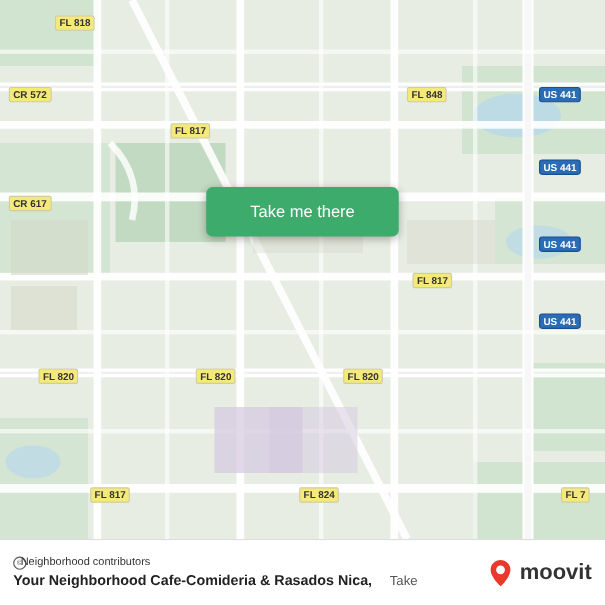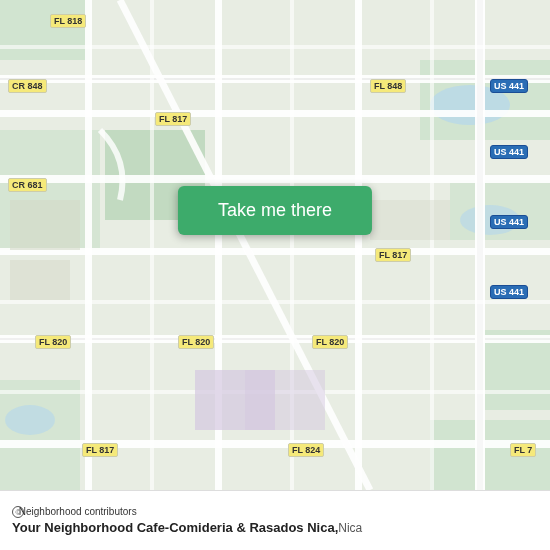--- a/index.html
+++ b/index.html
@@ -72,29 +72,29 @@
 
     .moovit-text {
       font-size: 20px;
       font-weight: bold;
       color: #333;
     }
 
     
     #take-me-there-btn {
       position: absolute;
-      top: 186px;
+      top: 170px;
       left: 50%;
       transform: translateX(-50%);
       background: #3dab6b;
       color: white;
       border: none;
       border-radius: 6px;
       padding: 14px 40px;
-      font-size: 18px;
+      font-size: 15px;
       font-weight: 500;
       cursor: pointer;
       z-index: 100;
       white-space: nowrap;
       box-shadow: 0 2px 8px rgba(0,0,0,0.3);
     }
 
     
     .road-label {
       position: absolute;
@@ -184,44 +184,53 @@
     <rect x="10" y="200" width="70" height="50" fill="#d4d8c8" opacity="0.6"></rect>
     <rect x="10" y="260" width="60" height="40" fill="#d4d8c8" opacity="0.5"></rect>
     <rect x="230" y="200" width="100" height="30" fill="#d4d8c8" opacity="0.4"></rect>
     <rect x="370" y="200" width="80" height="40" fill="#d4d8c8" opacity="0.4"></rect>
 
     <path d="M 100 130 Q 130 160 120 200" stroke="white" stroke-width="6" fill="none" opacity="0.8"></path>
   </svg>
 
   <div id="road-labels-container">
       <div class="road-label" style="background: rgb(245, 233, 122); color: rgb(51, 51, 51); border-color: rgb(204, 204, 170); top: 14px; left: 50px;">FL 818</div>
-      <div class="road-label" style="background: rgb(245, 233, 122); color: rgb(51, 51, 51); border-color: rgb(204, 204, 170); top: 79px; left: 8px;">CR 848</div>
+      <div class="road-label" style="background: rgb(245, 233, 122); color: rgb(51, 51, 51); border-color: rgb(204, 204, 170); top: 79px; left: 8px;">CR 572</div>
       <div class="road-label" style="background: rgb(245, 233, 122); color: rgb(51, 51, 51); border-color: rgb(204, 204, 170); top: 79px; left: 370px; text-align: center;">FL 848</div>
       <div class="road-label" style="background: rgb(42, 109, 181); color: white; border-color: rgb(26, 77, 149); top: 79px; left: 490px; border-radius: 3px; font-weight: bold;">US 441</div>
       <div class="road-label" style="background: rgb(245, 233, 122); color: rgb(51, 51, 51); border-color: rgb(204, 204, 170); top: 112px; left: 155px;">FL 817</div>
       <div class="road-label" style="background: rgb(42, 109, 181); color: white; border-color: rgb(26, 77, 149); top: 145px; left: 490px; border-radius: 3px; font-weight: bold;">US 441</div>
-      <div class="road-label" style="background: rgb(245, 233, 122); color: rgb(51, 51, 51); border-color: rgb(204, 204, 170); top: 178px; left: 8px;">CR 681</div>
+      <div class="road-label" style="background: rgb(245, 233, 122); color: rgb(51, 51, 51); border-color: rgb(204, 204, 170); top: 178px; left: 8px;">CR 617</div>
       <div class="road-label" style="background: rgb(42, 109, 181); color: white; border-color: rgb(26, 77, 149); top: 215px; left: 490px; border-radius: 3px; font-weight: bold;">US 441</div>
       <div class="road-label" style="background: rgb(245, 233, 122); color: rgb(51, 51, 51); border-color: rgb(204, 204, 170); top: 248px; left: 375px;">FL 817</div>
       <div class="road-label" style="background: rgb(42, 109, 181); color: white; border-color: rgb(26, 77, 149); top: 285px; left: 490px; border-radius: 3px; font-weight: bold;">US 441</div>
       <div class="road-label" style="background: rgb(245, 233, 122); color: rgb(51, 51, 51); border-color: rgb(204, 204, 170); top: 335px; left: 35px;">FL 820</div>
       <div class="road-label" style="background: rgb(245, 233, 122); color: rgb(51, 51, 51); border-color: rgb(204, 204, 170); top: 335px; left: 178px;">FL 820</div>
       <div class="road-label" style="background: rgb(245, 233, 122); color: rgb(51, 51, 51); border-color: rgb(204, 204, 170); top: 335px; left: 312px;">FL 820</div>
       <div class="road-label" style="background: rgb(245, 233, 122); color: rgb(51, 51, 51); border-color: rgb(204, 204, 170); top: 443px; left: 82px;">FL 817</div>
-      <div class="road-label" style="background: rgb(245, 233, 122); color: rgb(51, 51, 51); border-color: rgb(204, 204, 170); top: 443px; left: 272px; margin-left: 16px;">FL 824</div>
+      <div class="road-label" style="background: rgb(245, 233, 122); color: rgb(51, 51, 51); border-color: rgb(204, 204, 170); top: 443px; left: 272px;">FL 824</div>
       <div class="road-label" style="background: rgb(245, 233, 122); color: rgb(51, 51, 51); border-color: rgb(204, 204, 170); top: 443px; left: 510px;">FL 7</div>
     </div>
 
   <button id="take-me-there-btn">Take me there</button>
 </div>
 
 <div id="bottom-bar">
   <div class="bottom-left">
     <div class="attribution">
       <span class="copyright-icon">©</span>
       <span style="margin-left:-10px;">Neighborhood contributors</span>
     </div>
-    <div style="display:flex; align-items:flex-end; gap:0;">
+    <div style="display:flex; align-items:flex-end; gap:16px;">
       <span class="place-name">Your Neighborhood Cafe-Comideria &amp; Rasados Nica,</span>
-      <span class="place-location">Nica</span>
-    </div>
+      <span class="place-location">Take</span>
+    </div>
+  </div>
+  <div class="moovit-logo">
+    <div style="position:relative; width:22px; height:28px; margin-right:2px;">
+      <svg width="22" height="28" viewBox="0 0 22 28">
+        <path d="M11 2 C6 2 2 6 2 11 C2 18 11 26 11 26 C11 26 20 18 20 11 C20 6 16 2 11 2 Z" fill="#e8392b"></path>
+        <circle cx="11" cy="11" r="4" fill="white"></circle>
+      </svg>
+    </div>
+    <span class="moovit-text">moovit</span>
   </div>
 </div>
 
 </body></html>

